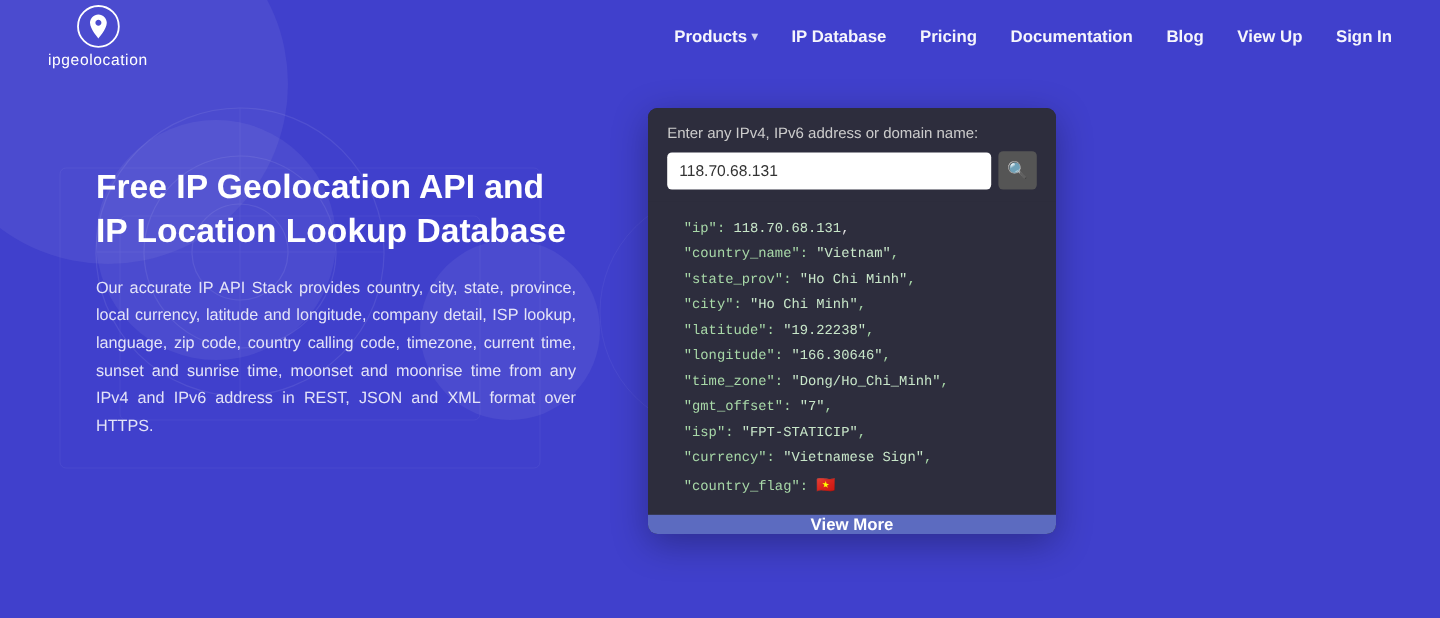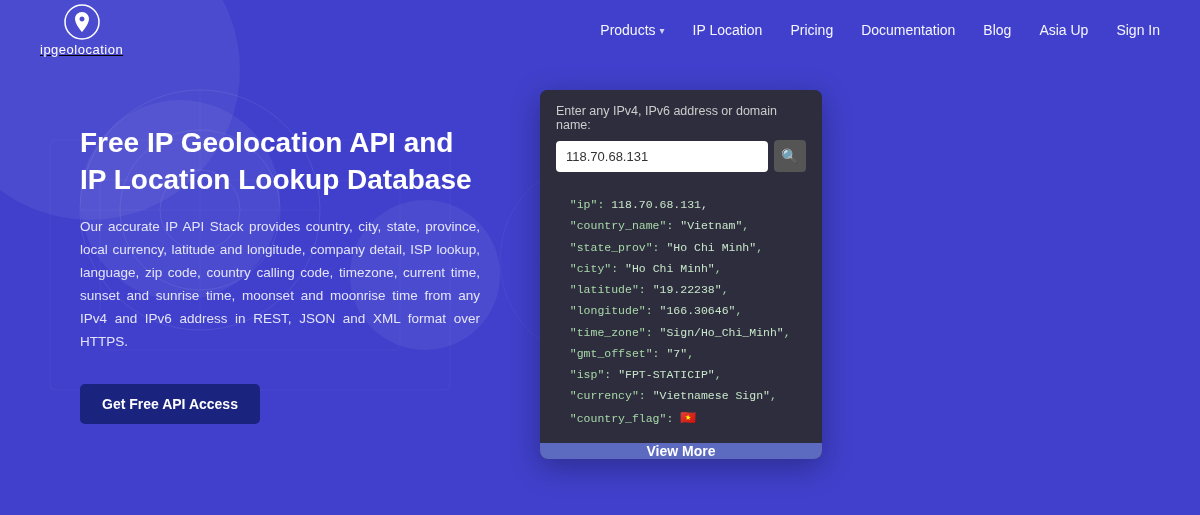--- a/index.html
+++ b/index.html
@@ -40,21 +40,20 @@
       padding: 0 40px;
       height: 60px;
       background: transparent;
     }
 
     .logo-area {
       display: flex;
       flex-direction: column;
       align-items: center;
       margin-right: auto;
-      text-decoration: underline;
     }
 
     .logo-icon {
       width: 36px;
       height: 36px;
       color: white;
     }
 
     .logo-text {
       color: white;
@@ -68,21 +67,21 @@
       display: flex;
       align-items: center;
       gap: 28px;
       list-style: none;
     }
 
     .nav-links li a {
       color: white;
       text-decoration: none;
       font-size: 14px;
-      font-weight: 400;
+      font-weight: 700;
       opacity: 0.95;
       display: flex;
       align-items: center;
       gap: 4px;
     }
 
     .nav-arrow {
       font-size: 10px;
       opacity: 0.8;
     }
@@ -128,21 +127,21 @@
       border-radius: 5px;
       font-size: 14px;
       font-weight: 600;
       cursor: pointer;
       border: none;
       text-decoration: none;
     }
 
     
     .right-panel {
-      width: 282px;
+      width: 340px;
       flex-shrink: 0;
       border-radius: 23px;
     }
 
     .ip-card {
       background: #2d2d3d;
       border-radius: 8px;
       overflow: hidden;
       box-shadow: 0 8px 30px rgba(0,0,0,0.3);
     }
@@ -259,57 +258,56 @@
 
   <ul class="nav-links">
     <li>
       <a href="#">
         <span>Products</span>
         <span class="nav-arrow">▾</span>
       </a>
     </li>
     <li>
       <a href="#">
-        <span>IP Location</span>
+        <span>IP Database</span>
       </a>
     </li>
     <li>
       <a href="#">
         <span>Pricing</span>
       </a>
     </li>
     <li>
       <a href="#">
         <span>Documentation</span>
       </a>
     </li>
     <li>
       <a href="#">
         <span>Blog</span>
       </a>
     </li>
     <li>
       <a href="#">
-        <span>Asia Up</span>
+        <span>View Up</span>
       </a>
     </li>
     <li>
       <a href="#">
         <span>Sign In</span>
       </a>
     </li>
   </ul>
 </nav>
 
 <div class="main-content">
 
   <div class="left-panel">
     <h1 class="hero-title">Free IP Geolocation API and IP Location Lookup Database</h1>
     <p class="hero-description">Our accurate IP API Stack provides country, city, state, province, local currency, latitude and longitude, company detail, ISP lookup, language, zip code, country calling code, timezone, current time, sunset and sunrise time, moonset and moonrise time from any IPv4 and IPv6 address in REST, JSON and XML format over HTTPS.</p>
-    <button class="btn-api">Get Free API Access</button>
   </div>
 
   <div class="right-panel">
     <div class="ip-card">
       <div class="ip-card-header">
         <div class="ip-card-label">Enter any IPv4, IPv6 address or domain name:</div>
         <div class="ip-search-row">
           <input class="ip-input" type="text" value="118.70.68.131" placeholder="118.70.68.131" style="">
           <button class="search-btn">
             <span>🔍</span>
@@ -330,21 +328,21 @@
         <div>
           <span class="key">&nbsp;&nbsp;"city": </span><span class="str">"<span>Ho Chi Minh</span>"</span><span>,</span>
         </div>
         <div>
           <span class="key">&nbsp;&nbsp;"latitude": </span><span class="str">"<span>19.22238</span>"</span><span>,</span>
         </div>
         <div>
           <span class="key">&nbsp;&nbsp;"longitude": </span><span class="str">"<span>166.30646</span>"</span><span>,</span>
         </div>
         <div>
-          <span class="key">&nbsp;&nbsp;"time_zone": </span><span class="str">"<span>Sign/Ho_Chi_Minh</span>"</span><span>,</span>
+          <span class="key">&nbsp;&nbsp;"time_zone": </span><span class="str">"<span>Dong/Ho_Chi_Minh</span>"</span><span>,</span>
         </div>
         <div>
           <span class="key">&nbsp;&nbsp;"gmt_offset": </span><span class="str">"<span>7</span>"</span><span>,</span>
         </div>
         <div>
           <span class="key">&nbsp;&nbsp;"isp": </span><span class="str">"<span>FPT-STATICIP</span>"</span><span>,</span>
         </div>
         <div>
           <span class="key">&nbsp;&nbsp;"currency": </span><span class="str">"<span>Vietnamese Sign</span>"</span><span>,</span>
         </div>

